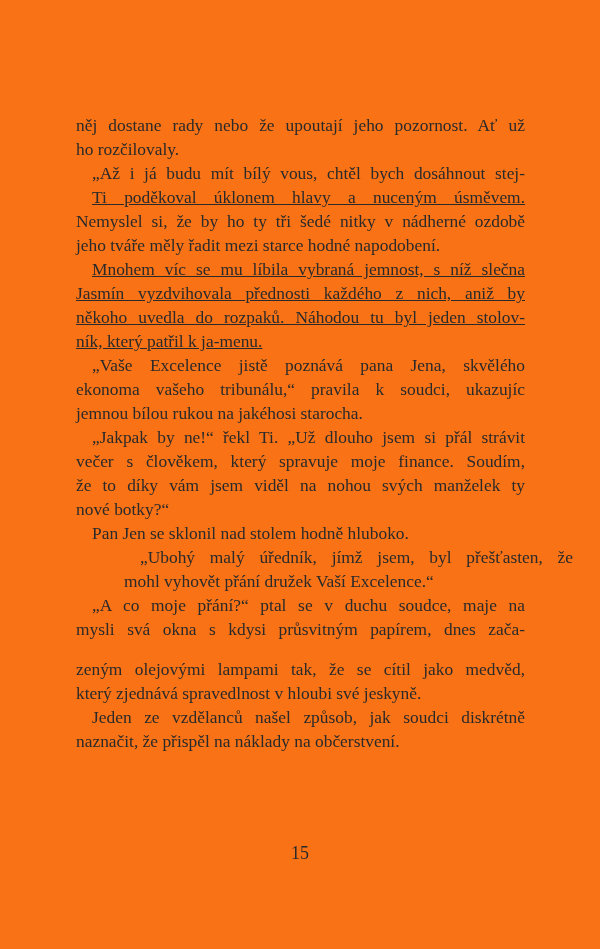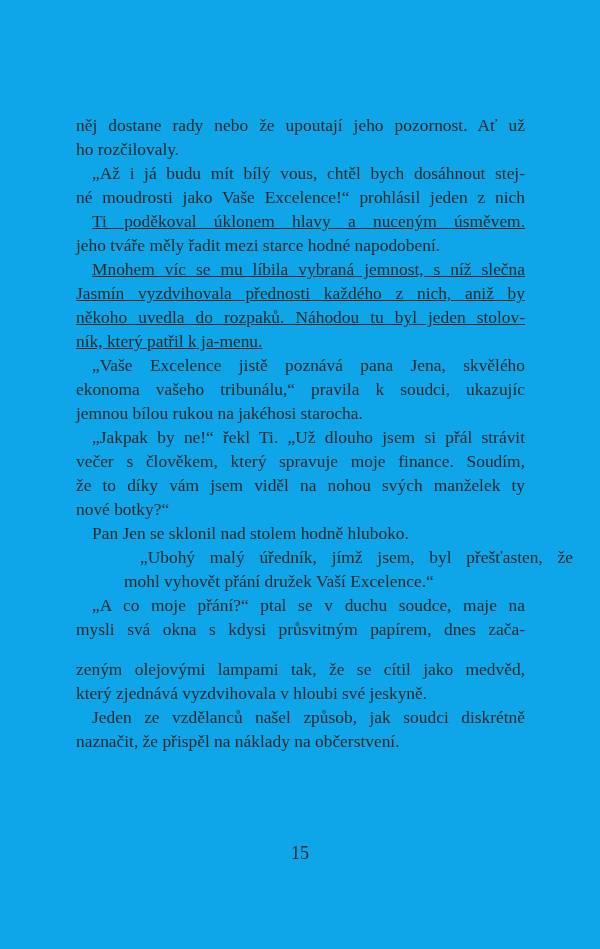--- a/index.html
+++ b/index.html
@@ -1,19 +1,19 @@
 <!DOCTYPE html>
 <html><head>
 <meta charset="utf-8">
 <style>
   html, body { margin: 0; padding: 0; background: #ffffff; }
   body { width: 600px; height: 949px; position: relative; overflow: hidden; }
   .page {
     position: absolute; left: 0; top: 0; width: 600px; height: 949px;
-    background: #0ea5e9;
+    background: #f97316;
   }
   .text-block {
     position: absolute;
     left: 76px; top: 113px;
     width: 449px;
     font-family: "Liberation Serif", "DejaVu Serif", serif;
     font-size: 17.4px;
     line-height: 24px;
     color: #2a2a2a;
   }
@@ -39,24 +39,24 @@
 <body>
 
 <div class="page">
   <div class="text-block" id="text-block">
       <p class="para cont" style="text-indent: 0px;">
         <span class="line" style="box-sizing: border-box; width: 449px;">něj dostane rady nebo že upoutají jeho pozornost. Ať už</span>
         <span class="line last" style="box-sizing: border-box; width: 449px;">ho rozčilovaly.</span>
       </p>
       <p class="para" style="text-indent: 0px;">
         <span class="line" style="padding-left: 16px; box-sizing: border-box; width: 449px;">„Až i já budu mít bílý vous, chtěl bych dosáhnout stej-</span>
-        <span class="line" style="box-sizing: border-box; width: 449px;">né moudrosti jako Vaše Excelence!“ prohlásil jeden z nich</span>
       </p>
       <p class="para" style="text-indent: 0px;">
         <span class="line" style="padding-left: 16px; box-sizing: border-box; width: 449px; text-decoration: underline;">Ti poděkoval úklonem hlavy a nuceným úsměvem.</span>
+        <span class="line" style="box-sizing: border-box; width: 449px;">Nemyslel si, že by ho ty tři šedé nitky v nádherné ozdobě</span>
         <span class="line last" style="box-sizing: border-box; width: 449px;">jeho tváře měly řadit mezi starce hodné napodobení.</span>
       </p>
       <p class="para" style="text-indent: 0px; text-decoration: underline;">
         <span class="line" style="padding-left: 16px; box-sizing: border-box; width: 449px;">Mnohem víc se mu líbila vybraná jemnost, s níž slečna</span>
         <span class="line" style="box-sizing: border-box; width: 449px;">Jasmín vyzdvihovala přednosti každého z nich, aniž by</span>
         <span class="line" style="box-sizing: border-box; width: 449px;">někoho uvedla do rozpaků. Náhodou tu byl jeden stolov-</span>
         <span class="line last" style="box-sizing: border-box; width: 449px;">ník, který patřil k ja-menu.</span>
       </p>
       <p class="para" style="text-indent: 0px;">
         <span class="line" style="padding-left: 16px; box-sizing: border-box; width: 449px;">„Vaše Excelence jistě poznává pana Jena, skvělého</span>
@@ -73,21 +73,21 @@
         <span class="line last" style="padding-left: 16px; box-sizing: border-box; width: 449px;">Pan Jen se sklonil nad stolem hodně hluboko.</span>
       </p>
       <p class="para" style="text-indent: 0px; margin-left: 48px;">
         <span class="line" style="padding-left: 16px; box-sizing: border-box; width: 449px;">„Ubohý malý úředník, jímž jsem, byl přešťasten, že</span>
         <span class="line last" style="box-sizing: border-box; width: 449px;">mohl vyhovět přání družek Vaší Excelence.“</span>
       </p>
       <p class="para" style="text-indent: 0px;">
         <span class="line" style="padding-left: 16px; box-sizing: border-box; width: 449px;">„A co moje přání?“ ptal se v duchu soudce, maje na</span>
         <span class="line" style="box-sizing: border-box; width: 449px;">mysli svá okna s kdysi průsvitným papírem, dnes zača-</span>
         <span class="line" style="box-sizing: border-box; width: 449px; margin-top: 16px;">zeným olejovými lampami tak, že se cítil jako medvěd,</span>
-        <span class="line last" style="box-sizing: border-box; width: 449px;">který zjednává vyzdvihovala v hloubi své jeskyně.</span>
+        <span class="line last" style="box-sizing: border-box; width: 449px;">který zjednává spravedlnost v hloubi své jeskyně.</span>
       </p>
       <p class="para" style="text-indent: 0px;">
         <span class="line" style="padding-left: 16px; box-sizing: border-box; width: 449px;">Jeden ze vzdělanců našel způsob, jak soudci diskrétně</span>
         <span class="line last" style="box-sizing: border-box; width: 449px;">naznačit, že přispěl na náklady na občerstvení.</span>
       </p>
     </div>
   <div class="page-number">15</div>
 </div>
 
 </body></html>

